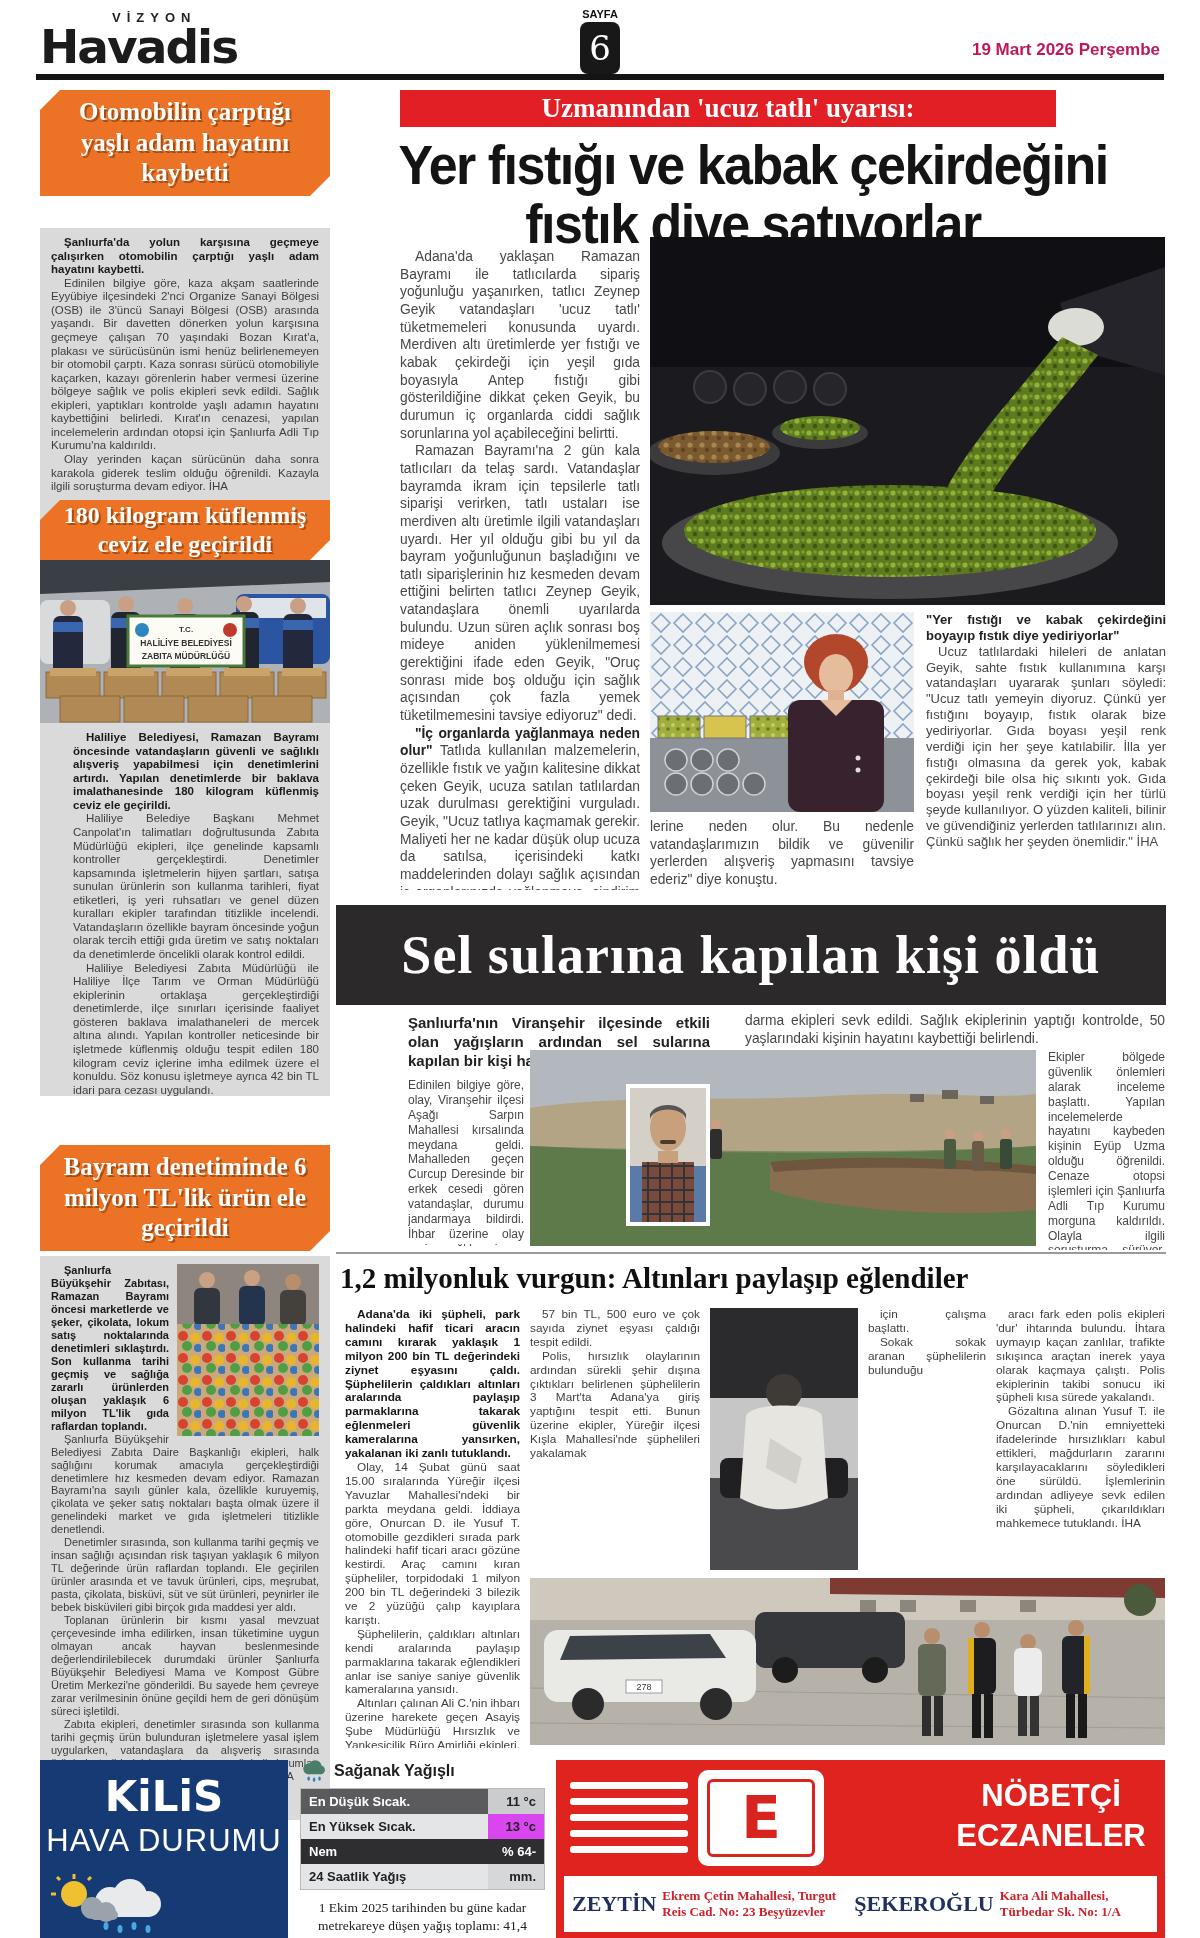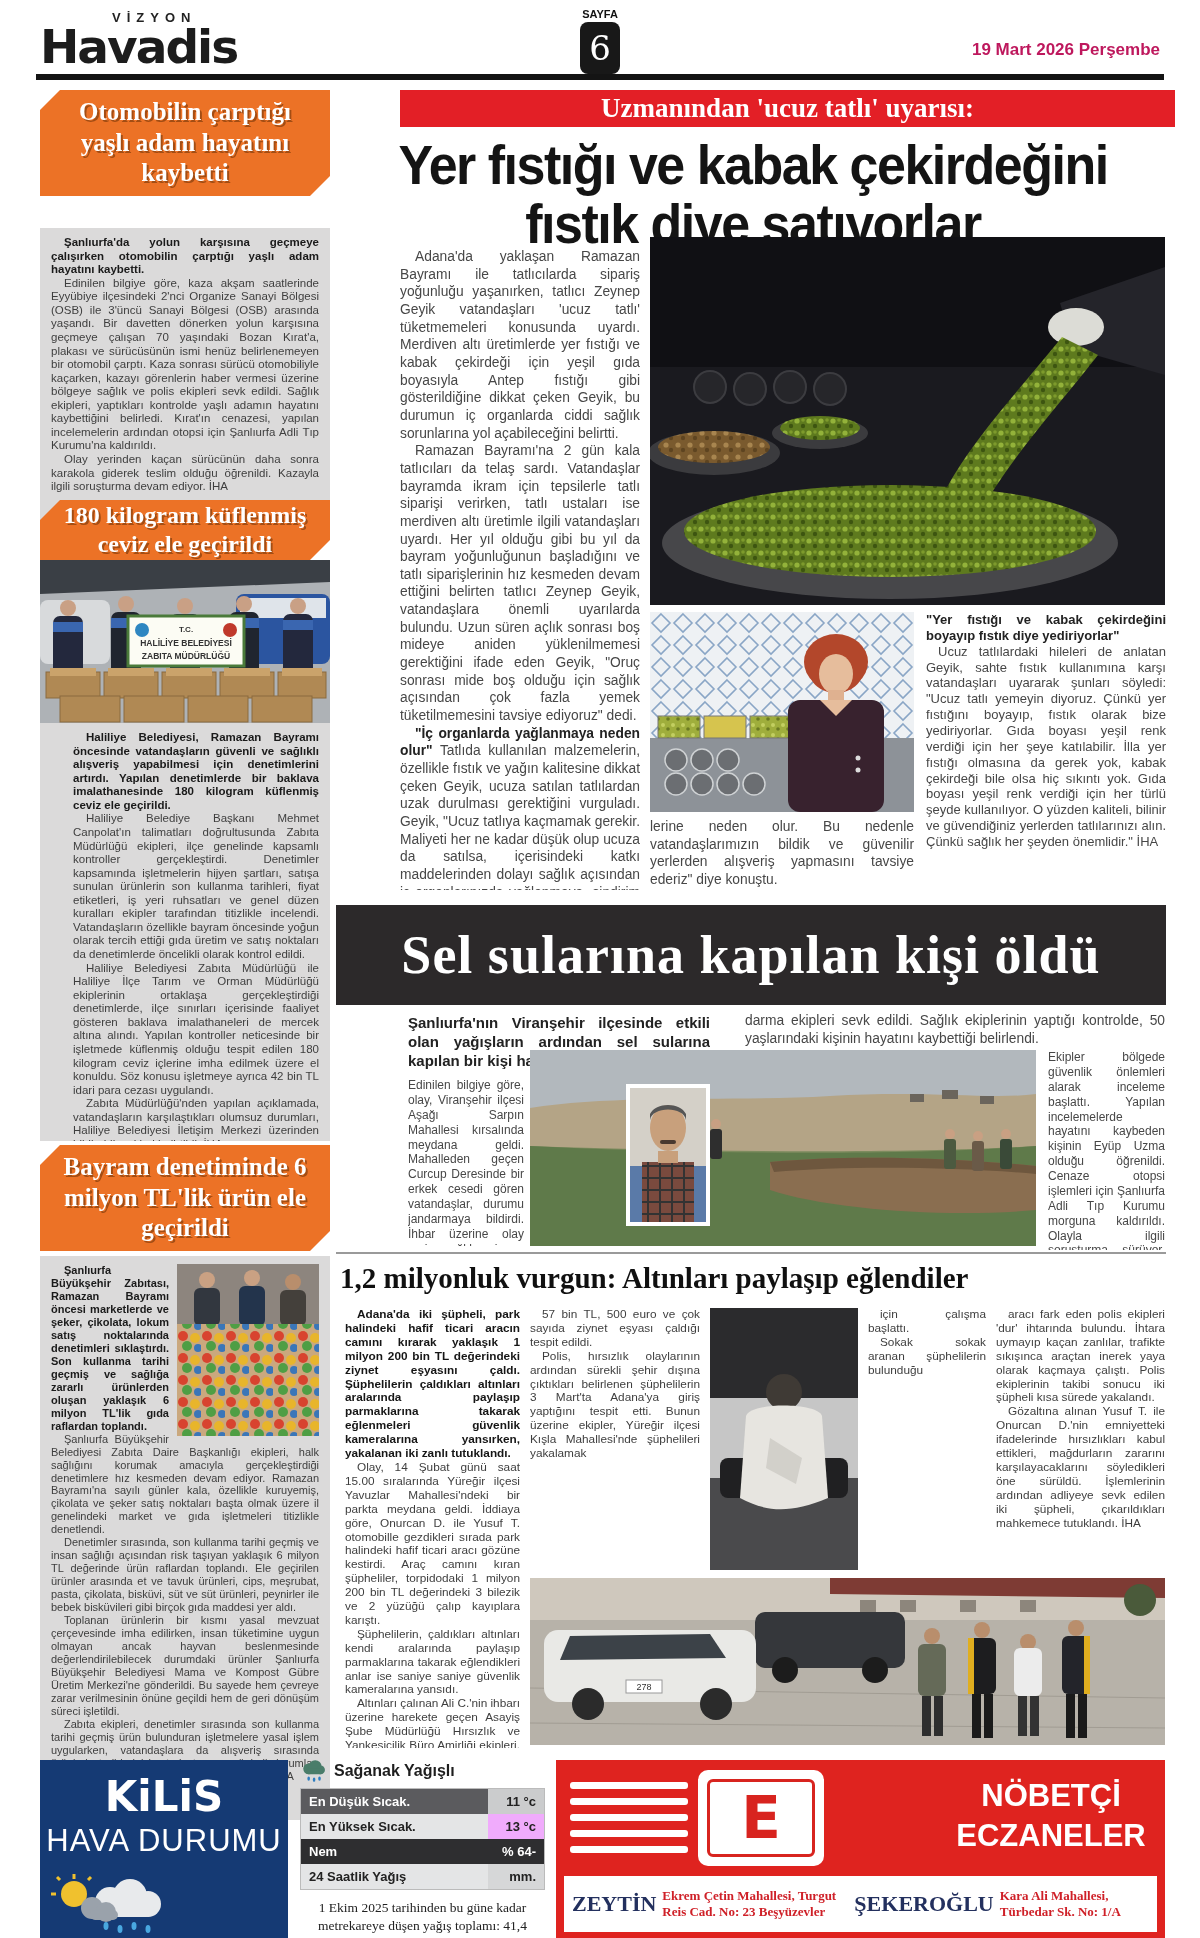--- a/index.html
+++ b/index.html
@@ -156,21 +156,21 @@
     <g fill="#caa36b">
         <rect x="10" y="108" width="46" height="8"></rect>
         <rect x="68" y="108" width="46" height="8"></rect>
         <rect x="126" y="108" width="46" height="8"></rect>
         <rect x="184" y="108" width="46" height="8"></rect>
         <rect x="242" y="108" width="40" height="8"></rect>
       </g>
   </svg>
 </div>
 
-<div class="abs gray-box" style="left:40px;top:723px;width:290px;height:418px;padding-left:33px;">
+<div class="abs gray-box" style="left:40px;top:723px;width:290px;height:373px;padding-left:33px;">
   <p class="lead">Haliliye Belediyesi, Ramazan Bayramı öncesinde vatandaşların güvenli ve sağlıklı alışveriş yapabilmesi için denetimlerini artırdı. Yapılan denetimlerde bir baklava imalathanesinde 180 kilogram küflenmiş ceviz ele geçirildi.</p>
   <p>Haliliye Belediye Başkanı Mehmet Canpolat'ın talimatları doğrultusunda Zabıta Müdürlüğü ekipleri, ilçe genelinde kapsamlı kontroller gerçekleştirdi. Denetimler kapsamında işletmelerin hijyen şartları, satışa sunulan ürünlerin son kullanma tarihleri, fiyat etiketleri, iş yeri ruhsatları ve genel düzen kuralları ekipler tarafından titizlikle incelendi. Vatandaşların özellikle bayram öncesinde yoğun olarak tercih ettiği gıda üretim ve satış noktaları da denetimlerde öncelikli olarak kontrol edildi.</p>
   <p>Haliliye Belediyesi Zabıta Müdürlüğü ile Haliliye İlçe Tarım ve Orman Müdürlüğü ekiplerinin ortaklaşa gerçekleştirdiği denetimlerde, ilçe sınırları içerisinde faaliyet gösteren baklava imalathaneleri de mercek altına alındı. Yapılan kontroller neticesinde bir işletmede küflenmiş olduğu tespit edilen 180 kilogram ceviz içlerine imha edilmek üzere el konuldu. Söz konusu işletmeye ayrıca 42 bin TL idari para cezası uygulandı.</p>
   <p>Zabıta Müdürlüğü'nden yapılan açıklamada, vatandaşların karşılaştıkları olumsuz durumları, Haliliye Belediyesi İletişim Merkezi üzerinden bildirebilecekleri belirtildi. İHA</p>
 </div>
 
 <div class="abs orange-box" style="left:40px;top:1145px;width:290px;height:106px;">Bayram denetiminde 6 milyon TL'lik ürün ele geçirildi</div>
 
 <div class="abs gray-box" style="left:40px;top:1256px;width:290px;height:564px;font-size:11px;">
   <div class="photo" style="position:relative;float:right;width:142px;height:172px;margin:0 0 6px 8px;">
@@ -200,21 +200,21 @@
       <rect x="0" y="60" width="142" height="112" fill="url(#candy1)"></rect>
     </svg>
   </div>
   <p class="lead">Şanlıurfa Büyükşehir Zabıtası, Ramazan Bayramı öncesi marketlerde ve şeker, çikolata, lokum satış noktalarında denetimleri sıklaştırdı. Son kullanma tarihi geçmiş ve sağlığa zararlı ürünlerden oluşan yaklaşık 6 milyon TL'lik gıda raflardan toplandı.</p>
   <p>Şanlıurfa Büyükşehir Belediyesi Zabıta Daire Başkanlığı ekipleri, halk sağlığını korumak amacıyla gerçekleştirdiği denetimlere hız kesmeden devam ediyor. Ramazan Bayramı'na sayılı günler kala, özellikle kuruyemiş, çikolata ve şeker satış noktaları başta olmak üzere il genelindeki market ve gıda işletmeleri titizlikle denetlendi.</p>
   <p>Denetimler sırasında, son kullanma tarihi geçmiş ve insan sağlığı açısından risk taşıyan yaklaşık 6 milyon TL değerinde ürün raflardan toplandı. Ele geçirilen ürünler arasında et ve tavuk ürünleri, cips, meşrubat, pasta, çikolata, bisküvi, süt ve süt ürünleri, peynirler ile bebek bisküvileri gibi birçok gıda maddesi yer aldı.</p>
   <p>Toplanan ürünlerin bir kısmı yasal mevzuat çerçevesinde imha edilirken, insan tüketimine uygun olmayan ancak hayvan beslenmesinde değerlendirilebilecek durumdaki ürünler Şanlıurfa Büyükşehir Belediyesi Mama ve Kompost Gübre Üretim Merkezi'ne gönderildi. Bu sayede hem çevreye zarar verilmesinin önüne geçildi hem de geri dönüşüm süreci işletildi.</p>
   <p>Zabıta ekipleri, denetimler sırasında son kullanma tarihi geçmiş ürün bulunduran işletmelere yasal işlem uygularken, vatandaşlara da alışveriş sırasında ürünlerin tarihlerini kontrol etme ve şüpheli durumları zabıta ekiplerine bildirme çağrısında bulundu. İHA</p>
 </div>
 
-<div class="abs kicker" style="left:400px;top:90px;width:775px;">Uzmanından 'ucuz tatlı' uyarısı:</div>
+<div class="abs kicker" style="left:400px;top:90px;width:656px;">Uzmanından 'ucuz tatlı' uyarısı:</div>
 <div class="abs big-head" style="left:340px;top:140px;width:826px;">
   <div>Yer fıstığı ve kabak çekirdeğini</div>
   <div>fıstık diye satıyorlar</div>
 </div>
 
 <div class="abs main-col" style="left:400px;top:248px;width:240px;height:642px;">
   <p>Adana'da yaklaşan Ramazan Bayramı ile tatlıcılarda sipariş yoğunluğu yaşanırken, tatlıcı Zeynep Geyik vatandaşları 'ucuz tatlı' tüketmemeleri konusunda uyardı. Merdiven altı üretimlerde yer fıstığı ve kabak çekirdeği için yeşil gıda boyasıyla Antep fıstığı gibi gösterildiğine dikkat çeken Geyik, bu durumun iç organlarda ciddi sağlık sorunlarına yol açabileceğini belirtti.</p>
   <p>Ramazan Bayramı'na 2 gün kala tatlıcıları da telaş sardı. Vatandaşlar bayramda ikram için tepsilerle tatlı siparişi verirken, tatlı ustaları ise merdiven altı üretimle ilgili vatandaşları uyardı. Her yıl olduğu gibi bu yıl da bayram yoğunluğunun başladığını ve tatlı siparişlerinin hız kesmeden devam ettiğini belirten tatlıcı Zeynep Geyik, vatandaşlara önemli uyarılarda bulundu. Uzun süren açlık sonrası boş mideye aniden yüklenilmemesi gerektiğini ifade eden Geyik, "Oruç sonrası mide boş olduğu için sağlık açısından çok fazla yemek tüketilmemesini tavsiye ediyoruz" dedi.</p>
   <p><b class="bhead">"İç organlarda yağlanmaya neden olur"</b><span> Tatlıda kullanılan malzemelerin, özellikle fıstık ve yağın kalitesine dikkat çeken Geyik, ucuza satılan tatlılardan uzak durulması gerektiğini vurguladı. Geyik, "Ucuz tatlıya kaçmamak gerekir. Maliyeti her ne kadar düşük olup ucuza da satılsa, içerisindeki katkı maddelerinden dolayı sağlık açısından iç organlarınızda yağlanmaya, sindirim sisteminizde rahatsızlığa ve mide ekşime-</span></p>
 </div>
@@ -511,21 +511,21 @@
     </svg>
     <span>Sağanak Yağışlı</span>
   </div>
   <div style="margin-top:6px;border:1px solid #bbb;">
     <div class="wrow" style="background:#5b5b5e;color:#fff;">
       <span class="lbl">En Düşük Sıcak.</span>
       <span class="val" style="background:#cbcccd;color:#222;">11 °c</span>
     </div>
     <div class="wrow" style="background:#e4e5e6;color:#222;">
       <span class="lbl">En Yüksek Sıcak.</span>
-      <span class="val" style="background:#f0abfc;">13 °c</span>
+      <span class="val" style="background:#d946ef;">13 °c</span>
     </div>
     <div class="wrow" style="background:#2e2e30;color:#fff;">
       <span class="lbl">Nem</span>
       <span class="val">% 64-93</span>
     </div>
     <div class="wrow" style="background:#e4e5e6;color:#222;">
       <span class="lbl">24 Saatlik Yağış</span>
       <span class="val" style="background:#d6d7d8;">mm.</span>
     </div>
   </div>

